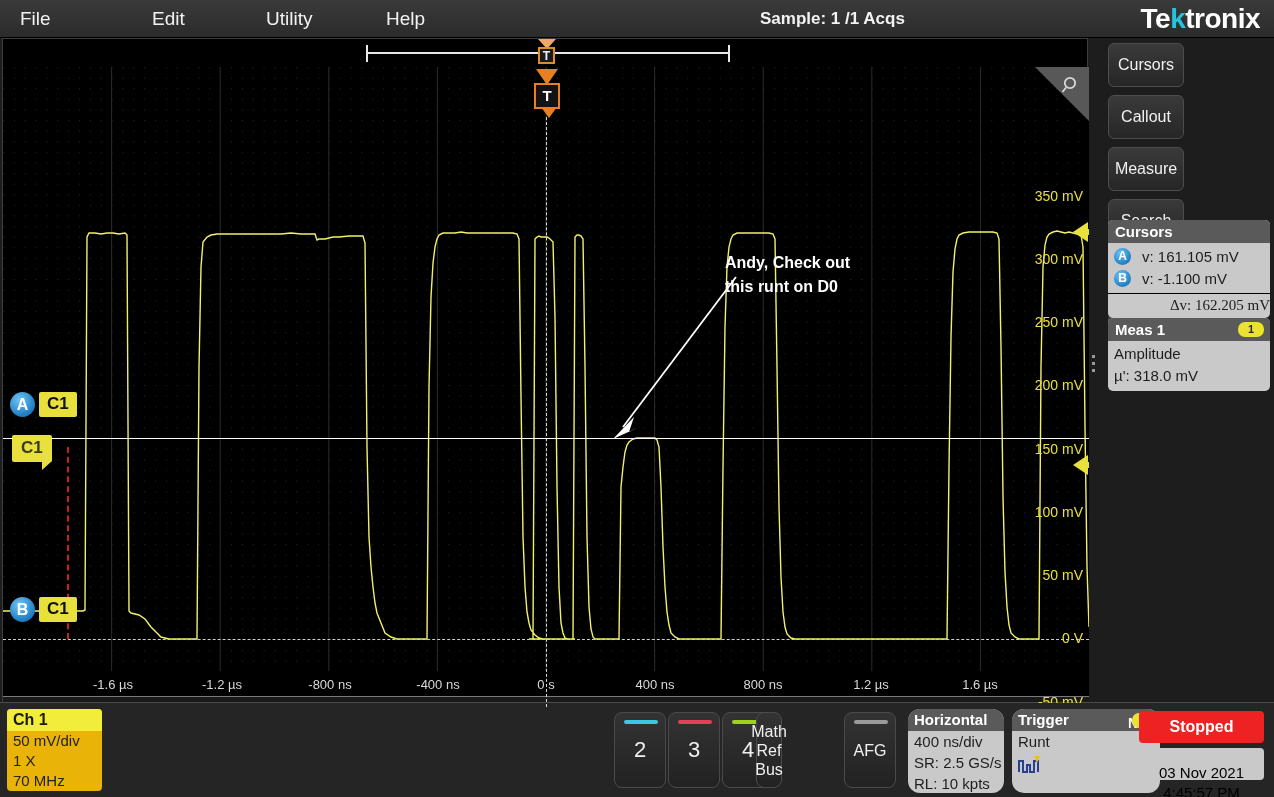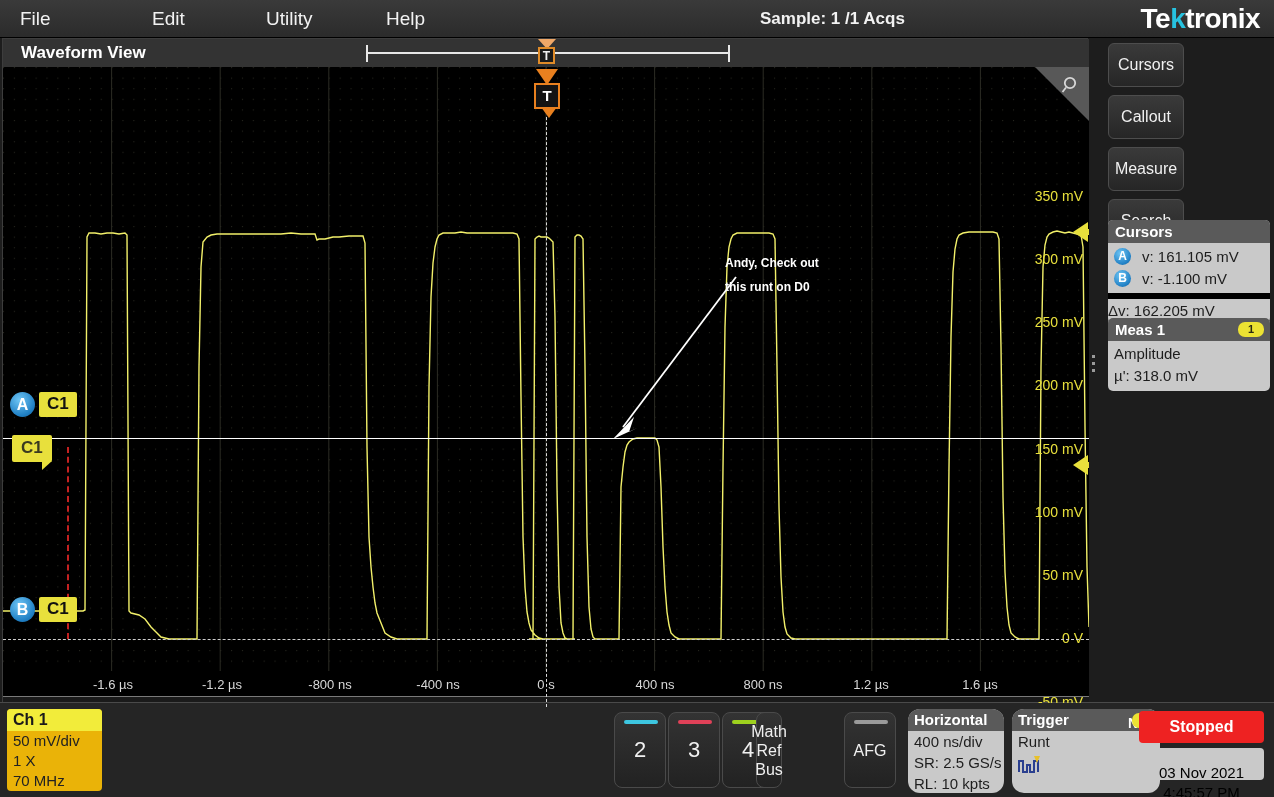--- a/index.html
+++ b/index.html
@@ -169,21 +169,21 @@
     transform: translateX(-50%); white-space: nowrap;
   }
   .axis-ticks {
     position: absolute; left: 0; bottom: 0; width: 1086px; height: 7px;
     background: #1a1a1a; border-top: 1px solid #7a7a7a;
   }
 
   
   .callout {
     position: absolute; left: 722px; top: 184px; z-index: 12;
-    color: #ffffff; font-size: 12px; font-weight: bold; line-height: 24px;
+    color: #ffffff; font-size: 16px; font-weight: bold; line-height: 24px;
     white-space: pre; cursor: pointer;
   }
 
   
   .grip-dots {
     position: absolute; left: 1092px; top: 355px; z-index: 3;
   }
   .grip-dots i {
     display: block; width: 3px; height: 3px; background: #9a9a9a; margin-bottom: 4px;
   }
@@ -218,22 +218,22 @@
   }
   .card-body { padding: 2px 6px 4px 6px; color: #1d1d1d; font-size: 15px; }
   .cur-row { display: flex; align-items: center; height: 22px; }
   .mini-circle {
     width: 17px; height: 17px; border-radius: 50%;
     background: radial-gradient(circle at 38% 32%, #6fc6f5, #1f7fc4 70%, #16588b);
     color: #fff; font-size: 12px; font-weight: bold;
     text-align: center; line-height: 17px; margin-right: 11px;
   }
   .delta-row {
-    border-top: 6px solid #000000; text-align: left;
-    padding: 3px 0 4px 0; font-size: 15px; color: #1d1d1d;
+    border-top: 1px solid #000000; text-align: right;
+    padding: 3px 0 4px 0; font-size: 15px; color: #1d1d1d; font-family: Liberation Serif, serif;
   }
   .badge-num {
     position: absolute; right: 6px; top: 4px; width: 26px; height: 15px;
     background: #ece233; border-radius: 7px; color: #2a2a10;
     font-size: 11px; font-weight: bold; text-align: center; line-height: 15px;
   }
 
   
   .bottombar {
     position: absolute; left: 0; bottom: 0; width: 1274px; height: 95px;
@@ -298,21 +298,20 @@
     <div class="menu-item" style="left:14px">File</div>
     <div class="menu-item" style="left:146px">Edit</div>
     <div class="menu-item" style="left:260px">Utility</div>
     <div class="menu-item" style="left:380px">Help</div>
     <div class="sample-status">Sample: 1 /1 Acqs</div>
     <div class="tek-logo"><span>Te</span><span class="slash">k</span><span>tronix</span></div>
   </div>
 
   <div class="wf-panel">
 
-    <div class="wf-title">Waveform View</div>
     <div class="overview-bracket"></div>
     <div class="ov-tri"></div>
     <div class="ov-tbadge">T</div>
 
     <div class="grid-area">
 
       <svg class="plot" viewBox="0 0 1086 636" preserveAspectRatio="none">
         <defs>
           <pattern id="dotgrid" width="10.86" height="10.6" patternUnits="userSpaceOnUse">
             <circle cx="0.6" cy="0.6" r="0.55" fill="#3a3a2e"></circle>

